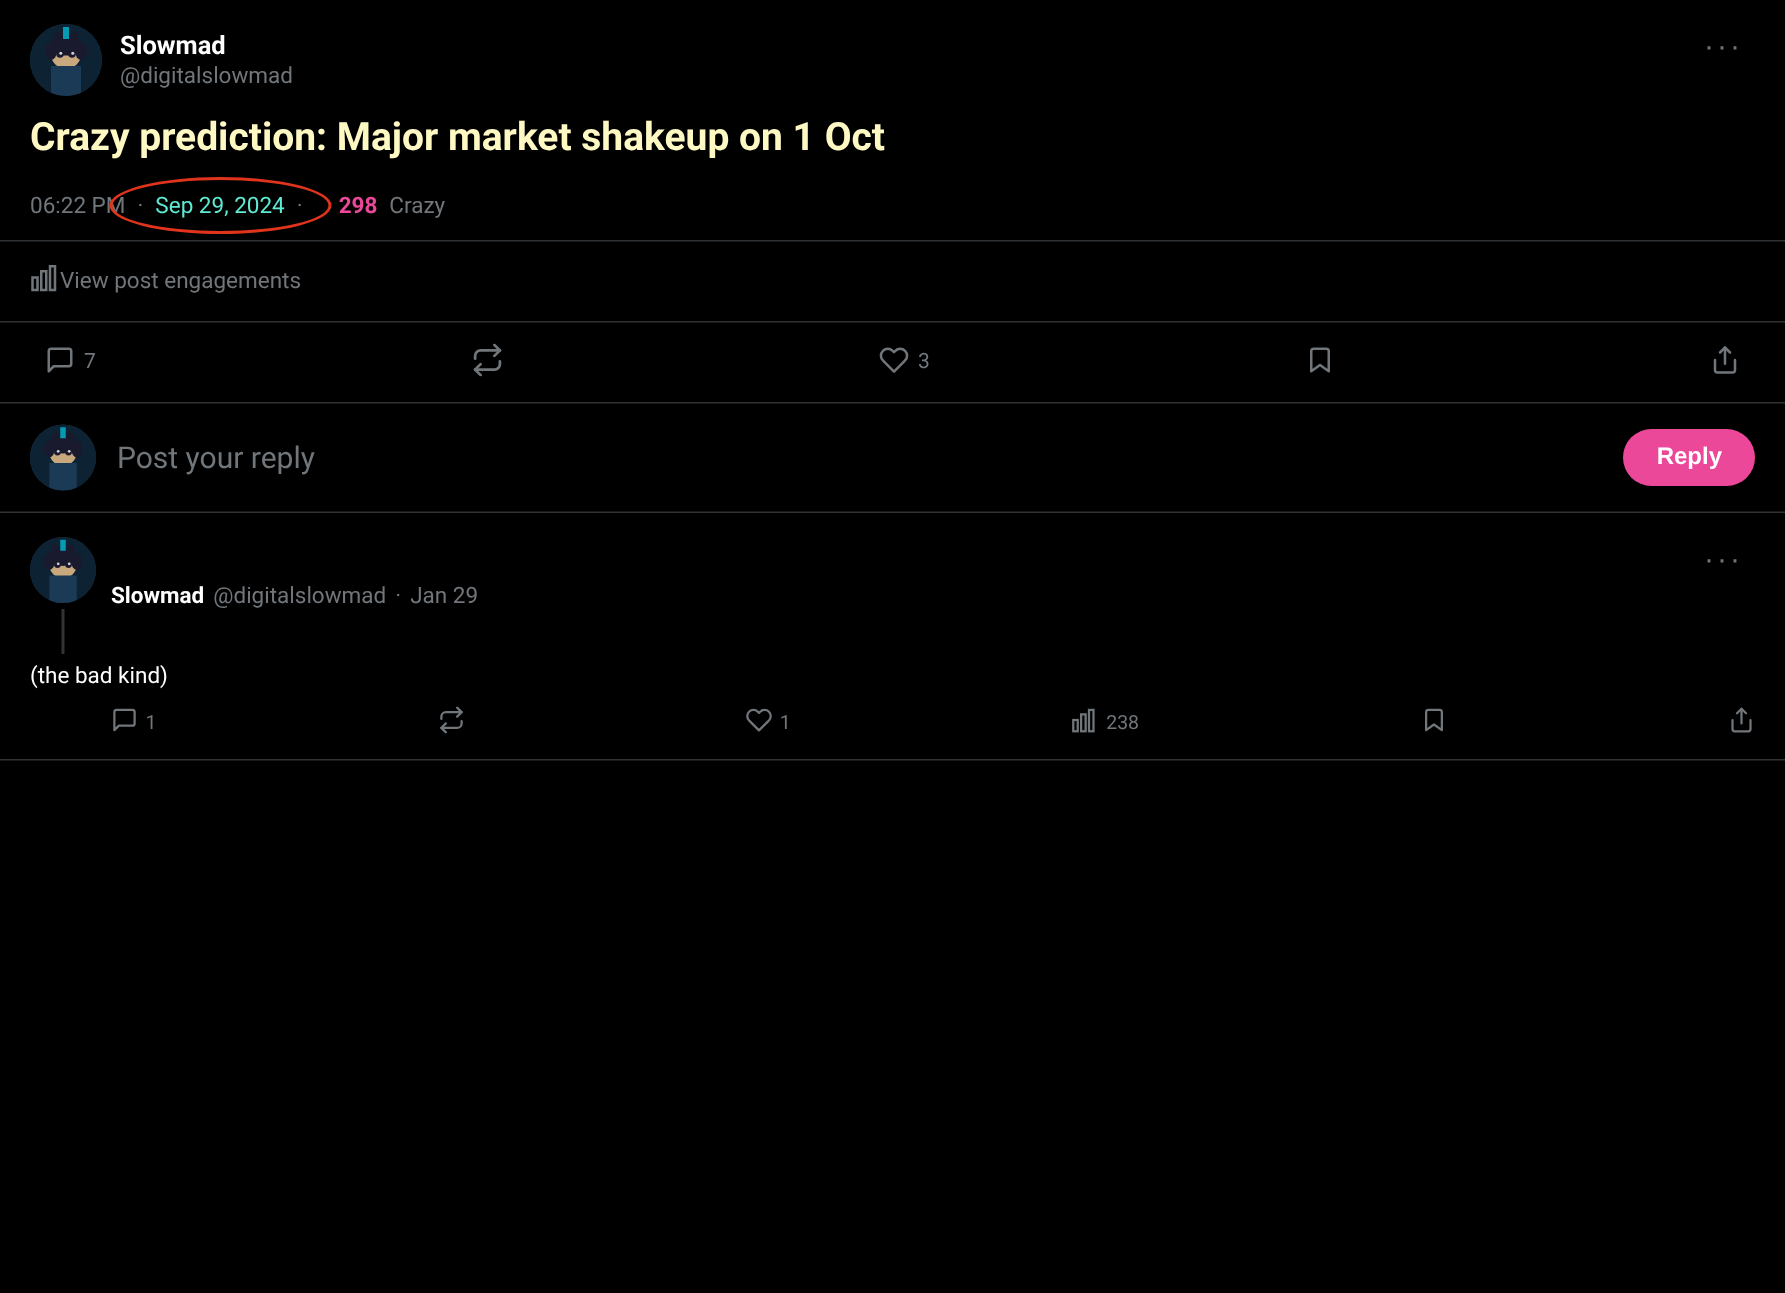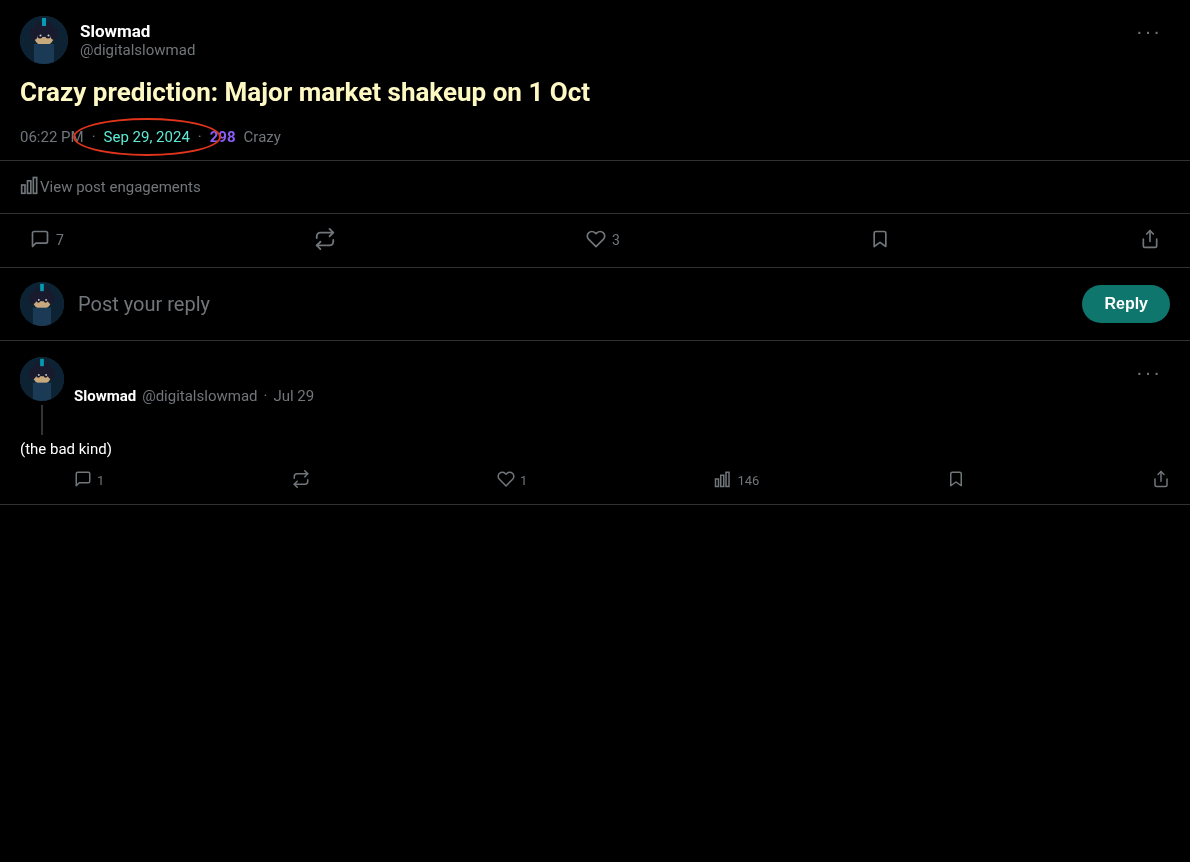--- a/index.html
+++ b/index.html
@@ -106,21 +106,22 @@
       transform: translate(-50%, -50%);
       width: 148px;
       height: 38px;
       border: 2.5px solid #e0341c;
       border-radius: 50%;
       pointer-events: none;
     }
 
     .tweet-meta .views-count {
       font-weight: 700;
-      color: #8b5cf6;
+      color: #ec4899;
+      margin-left: 16px;
     }
 
     .tweet-meta .views-label {
       color: #71767b;
     }
 
     .divider {
       border: none;
       border-top: 1px solid #2f3336;
       margin: 0 0 0 0;
@@ -172,21 +173,21 @@
       border-bottom: 1px solid #2f3336;
     }
 
     .reply-input-area {
       flex: 1;
       color: #71767b;
       font-size: 20px;
     }
 
     .reply-btn {
-      background: #0f766e;
+      background: #ec4899;
       color: #fff;
       border: none;
       border-radius: 50px;
       padding: 10px 22px;
       font-size: 16px;
       font-weight: 700;
       cursor: pointer;
     }
 
     .reply-tweet {
@@ -451,21 +452,21 @@
             <ellipse cx="28.5" cy="19.5" rx="1" ry="1" fill="#fff" opacity="0.8"></ellipse>
           </svg>
         </div>
         <div class="reply-thread-line"></div>
       </div>
       <div>
         <div class="reply-header-text">
           <span class="reply-display-name">Slowmad</span>
           <span class="reply-username">@digitalslowmad</span>
           <span class="reply-dot">·</span>
-          <span class="reply-date">Jul 29</span>
+          <span class="reply-date">Jan 29</span>
         </div>
       </div>
     </div>
     <button class="more-btn">···</button>
   </div>
 
   <div class="reply-content">(the bad kind)</div>
 
   <div class="reply-actions">
 
@@ -499,21 +500,21 @@
     </div>
 
     <div class="reply-action-item">
       <span class="reply-action-icon">
         <svg width="18" height="18" viewBox="0 0 24 24" fill="none" stroke="#71767b" stroke-width="2" stroke-linecap="round">
           <rect x="2" y="12" width="4" height="10"></rect>
           <rect x="9" y="7" width="4" height="15"></rect>
           <rect x="16" y="3" width="4" height="19"></rect>
         </svg>
       </span>
-      <span>146</span>
+      <span>238</span>
     </div>
 
     <div class="reply-action-item">
       <span class="reply-action-icon">
         <svg width="18" height="18" viewBox="0 0 24 24" fill="none" stroke="#71767b" stroke-width="2" stroke-linecap="round" stroke-linejoin="round">
           <path d="M19 21l-7-5-7 5V5a2 2 0 0 1 2-2h10a2 2 0 0 1 2 2z"></path>
         </svg>
       </span>
     </div>
 

